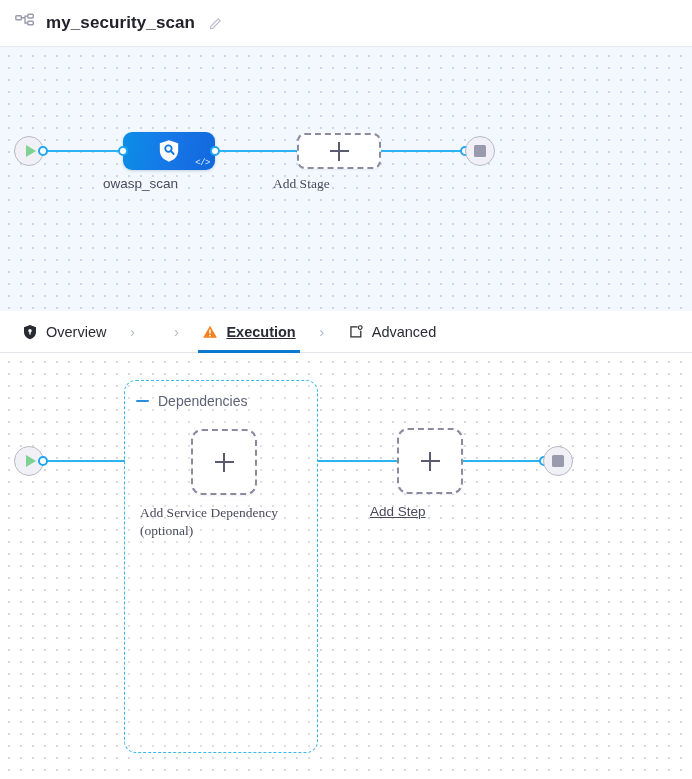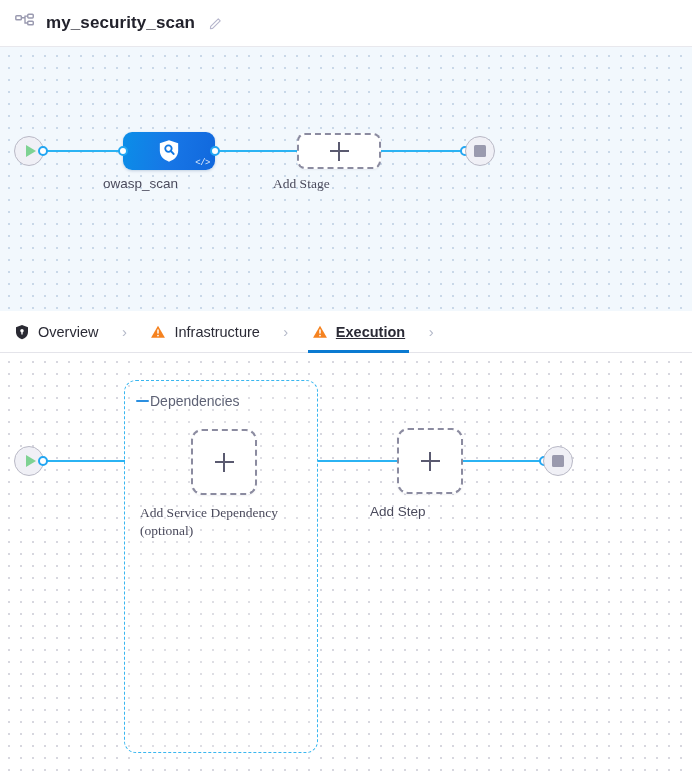--- a/index.html
+++ b/index.html
@@ -48,21 +48,21 @@
     overflow: hidden;
   }
 
   
   .tabbar {
     position: absolute; top: 311px; left: 0;
     width: 692px; height: 42px;
     background: #ffffff;
     border-bottom: 1px solid #e4e4ea;
     display: flex; align-items: center;
-    padding-left: 10px;
+    padding-left: 18px;
   }
   .tab {
     display: flex; align-items: center; gap: 8px;
     height: 42px; padding: 0 4px;
     font-size: 14.5px; color: #2b2b36;
     cursor: pointer; position: relative;
   }
   .tab.active { font-weight: bold; text-decoration: underline; }
   .tab.active::after {
     content: ""; position: absolute; left: 0; right: 0; bottom: 0;
@@ -131,21 +131,21 @@
 
   
   .dep-group {
     position: absolute;
     border: 1.5px dashed #38b6f0;
     border-radius: 12px;
     background: rgba(255,255,255,0.18);
   }
   .dep-header {
     position: absolute; left: 12px; top: 40px;
-    display: flex; align-items: center; gap: 1px;
+    display: flex; align-items: center; gap: 9px;
     font-size: 14px; color: #5e6275;
     cursor: pointer;
   }
   .collapse-dash { width: 13px; height: 2.5px; background: #2b8fe0; border-radius: 2px; display:block;}
 </style>
 </head>
 <body>
 
 <div id="app">
 
@@ -201,40 +201,39 @@
     <div class="tab">
       <svg class="tab-icon" viewBox="0 0 24 24">
         <path d="M12 1.6 L21 4.8 v7.3 c0 5.8 -4.1 9.2 -9 10.8 C7.1 21.3 3 17.9 3 12.1 V4.8 Z" fill="#2a2a33"></path>
         <circle cx="12" cy="10" r="2.6" fill="#ffffff"></circle>
         <path d="M12 11.6 v4.2" stroke="#ffffff" stroke-width="2"></path>
       </svg>
       <span>Overview</span>
     </div>
     <div class="tab-sep">›</div>
 
-    <div class="tab">
-      <svg class="tab-icon" viewBox="0 0 24 24">
-        <path d="M12 2.6 L22.4 20.8 H1.6 Z" fill="#f5821f"></path>
-        <rect x="10.9" y="8" width="2.2" height="6.6" rx="1" fill="#ffffff"></rect>
-        <circle cx="12" cy="17.3" r="1.3" fill="#ffffff"></circle>
-      </svg>
-      <span>Infrastructure</span>
-    </div>
     <div class="tab-sep">›</div>
 
     <div class="tab active">
       <svg class="tab-icon" viewBox="0 0 24 24">
         <path d="M12 2.6 L22.4 20.8 H1.6 Z" fill="#f5821f"></path>
         <rect x="10.9" y="8" width="2.2" height="6.6" rx="1" fill="#ffffff"></rect>
         <circle cx="12" cy="17.3" r="1.3" fill="#ffffff"></circle>
       </svg>
       <span>Execution</span>
     </div>
     <div class="tab-sep">›</div>
 
+    <div class="tab">
+      <svg class="tab-icon" viewBox="0 0 24 24">
+        <path d="M13.6 4.2 H4.4 V19.4 H19.2 V10.6" fill="none" stroke="#2a2a33" stroke-width="1.9" stroke-linecap="round"></path>
+        <circle cx="18.3" cy="5.4" r="2.8" fill="none" stroke="#2a2a33" stroke-width="1.7"></circle>
+      </svg>
+      <span>Advanced</span>
+    </div>
   </div>
 
   <div class="canvas-bottom">
 
     <div class="dep-group" style="left:124px; top:27px; width:194px; height:373px;"></div>
     <div class="dep-header" style="left:136px; top:40px;">
       <span class="collapse-dash"></span>
       <span>Dependencies</span>
     </div>
 
@@ -249,21 +248,21 @@
 
     <div class="add-node square" style="left:191px; top:76px;">
       <div class="plus"></div>
     </div>
     <div class="node-label" style="left:140px; top:151px; width:178px;font-family:Liberation Serif, serif;">Add Service Dependency
 (optional)</div>
 
     <div class="add-node square" style="left:397px; top:75px;">
       <div class="plus"></div>
     </div>
-    <div class="node-label" style="left:370px; top:150px; width:120px;">Add Step</div>
+    <div class="node-label" style="left:370px; top:150px; width:120px;text-decoration:underline;">Add Step</div>
 
     <div class="port" style="left:539px; top:103px;"></div>
     <div class="terminal" style="left:543px; top:93px;">
       <div class="stop-sq"></div>
     </div>
   </div>
 
 </div>
 
 </body></html>

